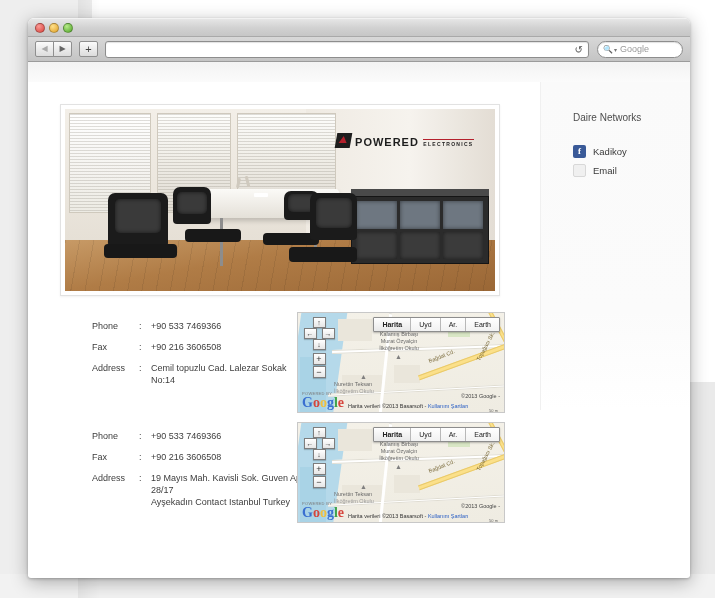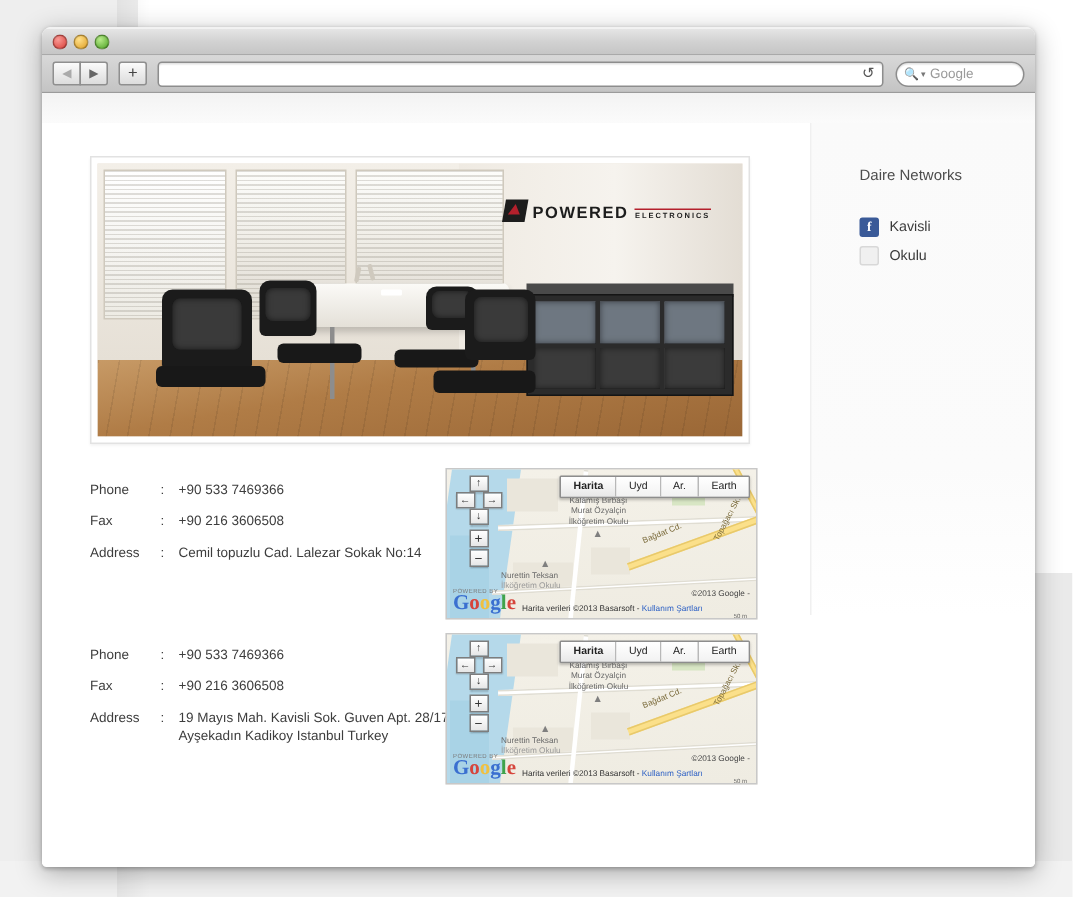--- a/index.html
+++ b/index.html
@@ -313,21 +313,21 @@
   }
   .desk-item {
     position: absolute; background: #cfc9be; border-radius: 1px;
   }
 
   
   .contact-block { position: absolute; left: 32px; width: 250px; }
   .cb1 { top: 238px; }
   .cb2 { top: 348px; }
   .crow { display: flex; margin-bottom: 9px; font-size: 9px; color: #3d3d3d; line-height: 12px; }
-  .clabel { width: 47px; flex: 0 0 47px; }
+  .clabel { width: 47px; flex: 0 0 47px; margin-left: 32px; }
   .ccolon { width: 12px; flex: 0 0 12px; }
   .cval { flex: 1; }
   .cval .l2 { display: block; }
 
   
   .map {
     position: absolute; left: 269px;
     width: 208px; height: 101px;
     border: 1px solid #c8c8c8;
     overflow: hidden;
@@ -465,28 +465,28 @@
       <div class="subbar"></div>
 
       <div class="content">
 
         <div class="side-panel">
           <div class="side-title">Daire Networks</div>
           <div class="social-list">
 
             <div class="social-item">
               <span class="sicon fb">f</span>
-              <span class="social-label">Kavisli</span>
+              <span class="social-label">Kadikoy</span>
             </div>
 
 
 
             <div class="social-item">
               <span class="sicon em"></span>
-              <span class="social-label">Okulu</span>
+              <span class="social-label">Email</span>
             </div>
 
           </div>
         </div>
 
         <div class="photo-frame">
           <div class="photo">
             <div class="wall"></div>
             <div class="wall-right"></div>
 
@@ -645,21 +645,21 @@
           <div class="crow">
             <span class="clabel">Fax</span>
             <span class="ccolon">:</span>
             <span class="cval">+90 216 3606508</span>
           </div>
           <div class="crow">
             <span class="clabel">Address</span>
             <span class="ccolon">:</span>
             <span class="cval">
               <span class="l2">19 Mayıs Mah. Kavisli Sok. Guven Apt. 28/17</span>
-              <span class="l2">Ayşekadın Kadikoy Istanbul Turkey</span>
+              <span class="l2">Ayşekadın Contact Istanbul Turkey</span>
             </span>
           </div>
         </div>
 
         <div class="map m2">
           <div class="map-bg">
             <div class="sea"></div>
             <div class="sea2"></div>
             <div class="blk" style="left:40px; top:6px; width:34px; height:22px;"></div>
             <div class="blk" style="left:44px; top:62px; width:40px; height:18px;"></div>

